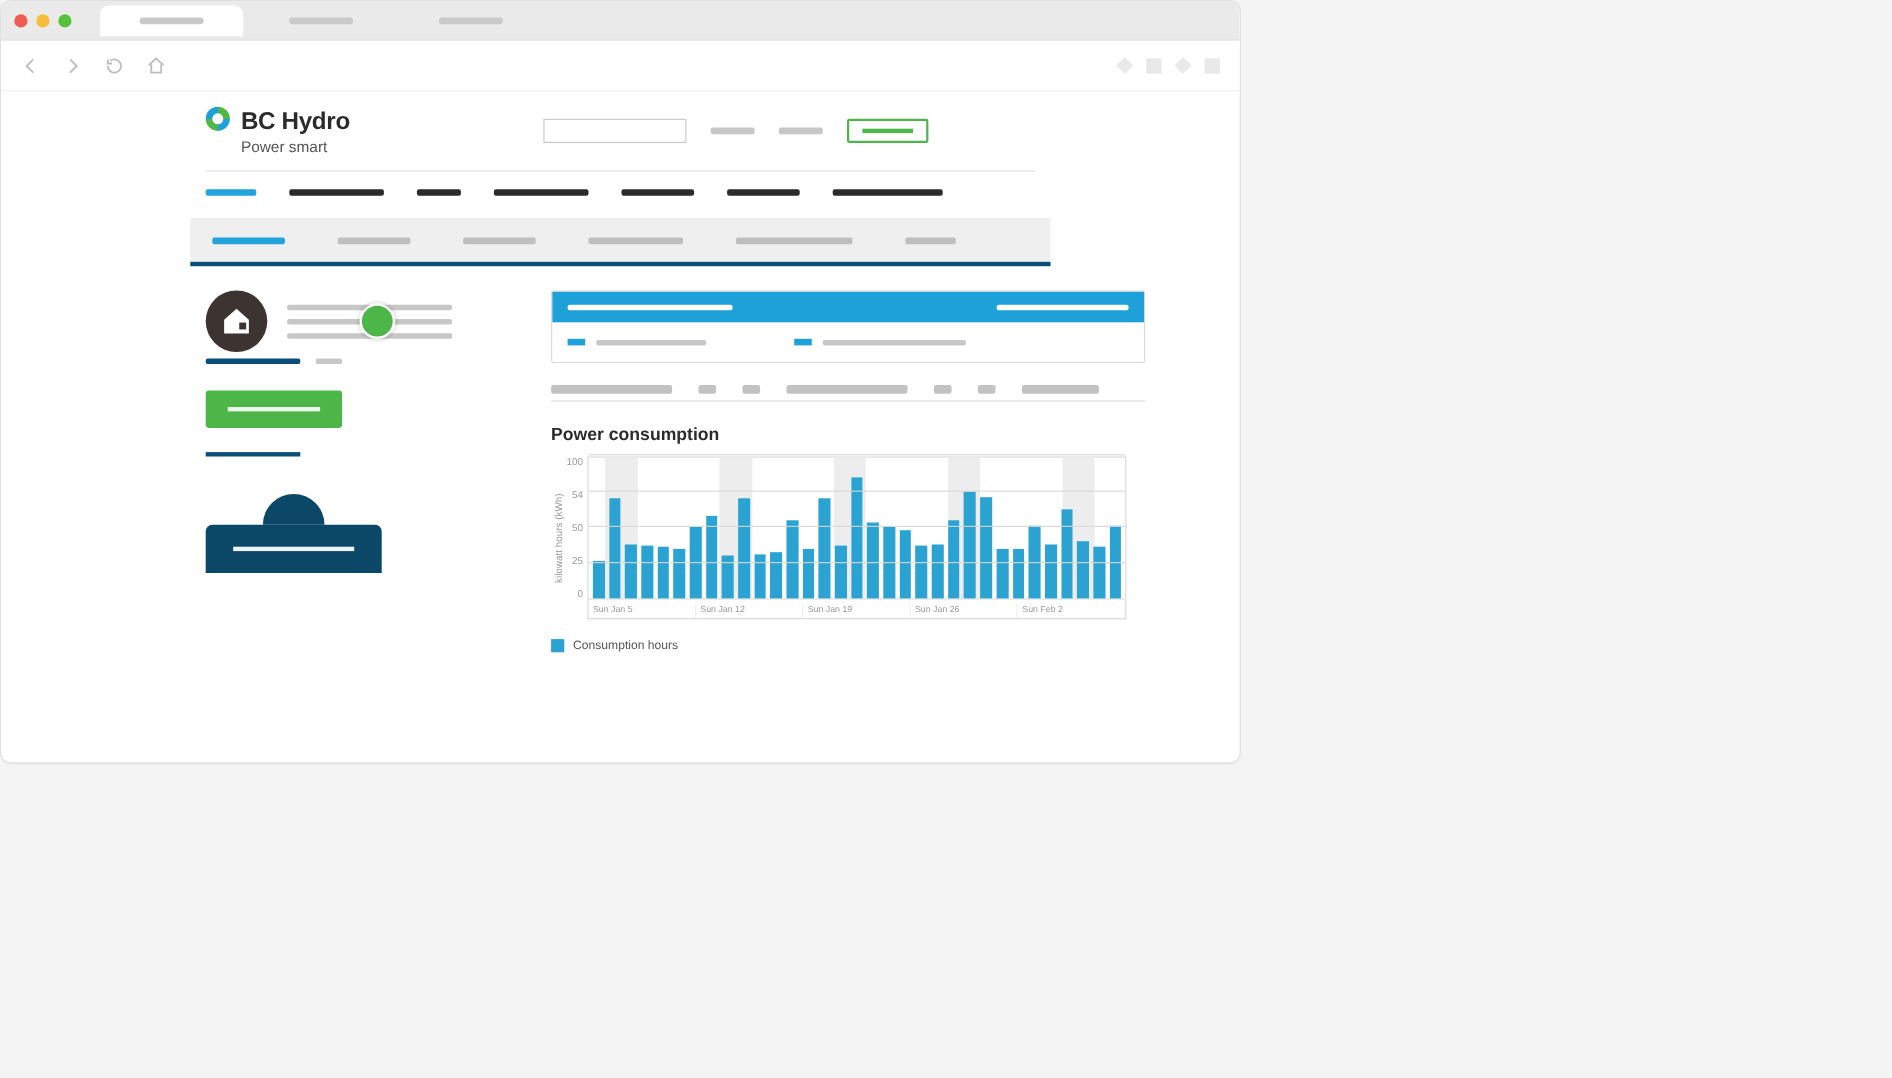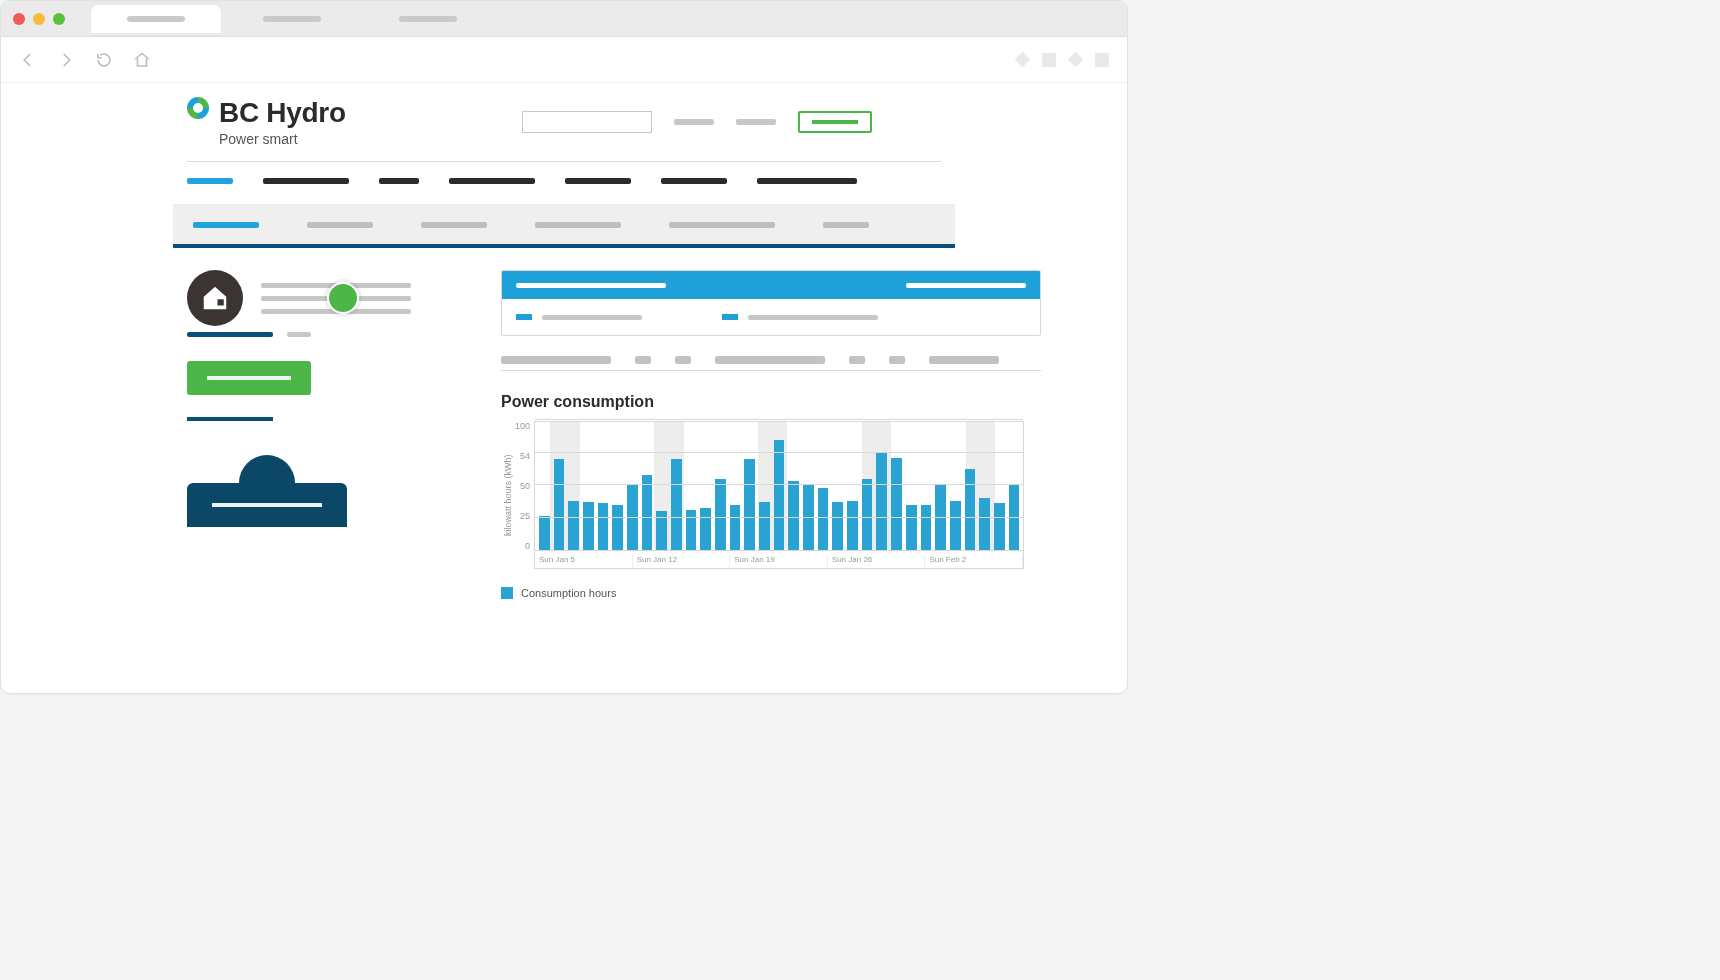--- a/index.html
+++ b/index.html
@@ -82,21 +82,21 @@
     background: conic-gradient(#4fb648 0 25%, #1ea1d9 25% 50%, #4fb648 50% 75%, #1ea1d9 75% 100%);
     position: relative;
   }
   .logo-mark::after {
     content: '';
     position: absolute;
     inset: 6px;
     background: #fff;
     border-radius: 50%;
   }
-  .logo-text .brand { font-size: 28px; font-weight: 700; color: #2b2b2b; letter-spacing: -0.3px; }
+  .logo-text .brand { font-size: 22px; font-weight: 700; color: #2b2b2b; letter-spacing: -0.3px; }
   .logo-text .tagline { font-size: 14px; color: #555; margin-top: 2px; }
   .header-stub-group { display: flex; align-items: center; gap: 22px; margin-left: 140px; }
   .search-stub {
     width: 130px; height: 22px;
     border: 1.5px solid #c7c7c7;
     background: #fff;
   }
   .h-stub { height: 6px; border-radius: 2px; background: #c7c7c7; }
   .login-stub {
     width: 74px; height: 22px;

